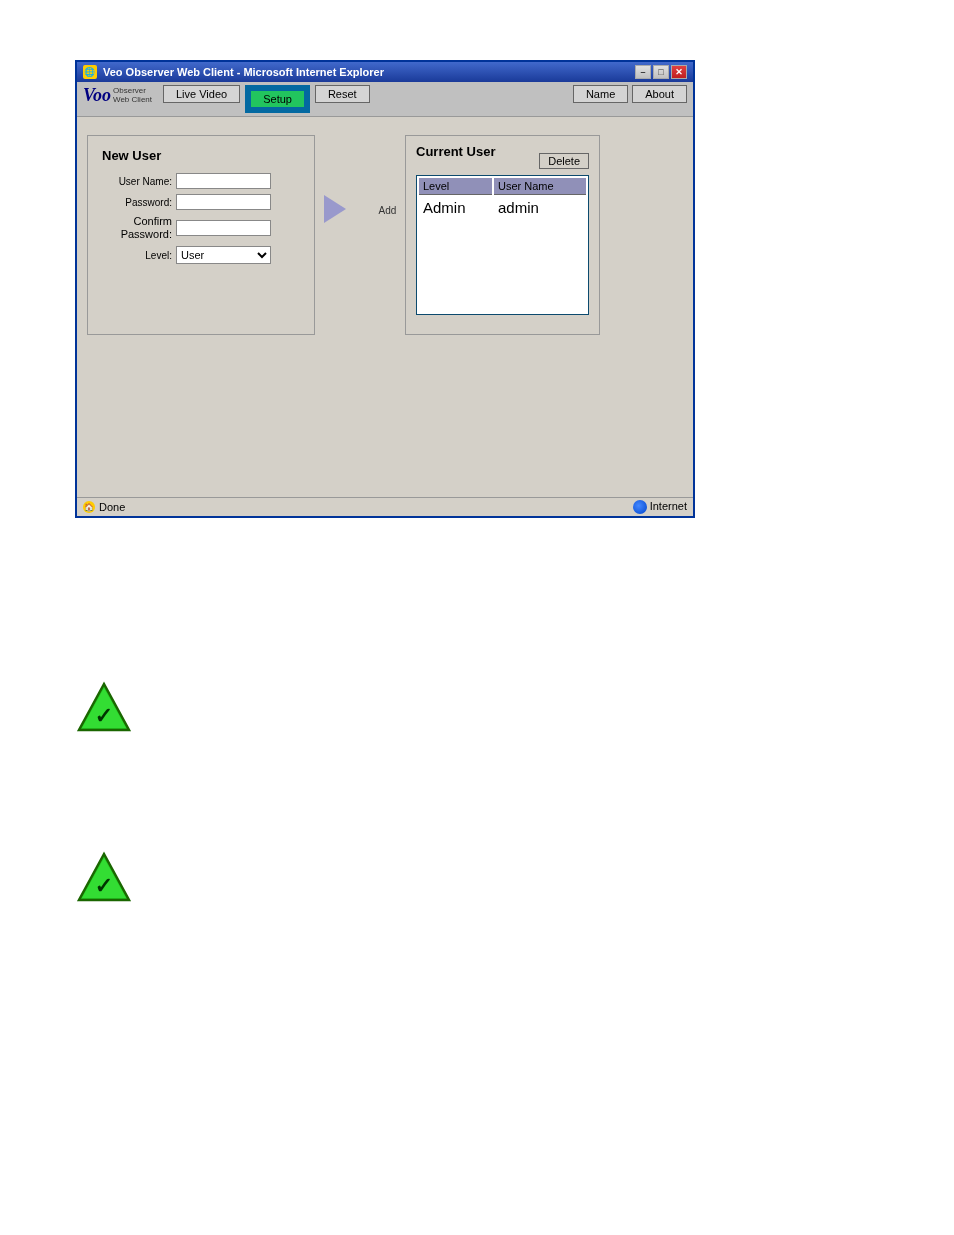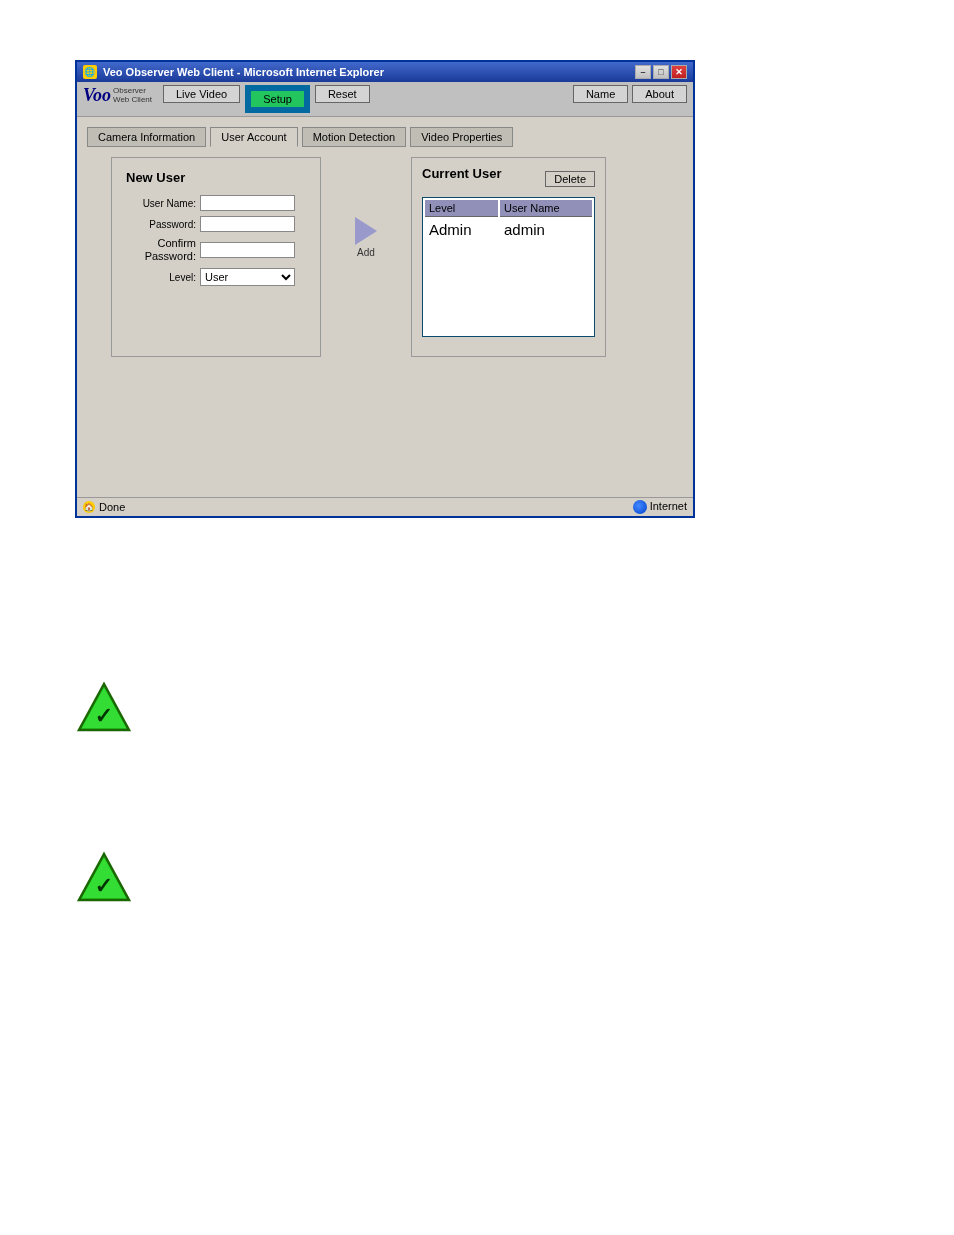--- a/index.html
+++ b/index.html
@@ -146,23 +146,22 @@
       gap: 20px;
       align-items: flex-start;
       margin-top: 8px;
     }
 
     
     .new-user-panel {
       background: #d4d0c8;
       border: 1px solid #999;
       padding: 12px 14px;
-      width: 210px;
+      width: 228px;
       min-height: 200px;
-      margin-left: 24px;
     }
     .panel-title {
       font-size: 13px;
       font-weight: bold;
       margin-bottom: 10px;
       color: #000;
     }
     .form-row {
       display: flex;
       align-items: center;
@@ -201,23 +200,23 @@
     .add-arrow-area {
       display: flex;
       flex-direction: column;
       align-items: center;
       justify-content: center;
       width: 50px;
       padding-top: 60px;
     }
     .arrow-btn {
       display: flex;
-      flex-direction: column;
       align-items: center;
       cursor: pointer;
+      gap: 33px;
     }
     .arrow-shape {
       width: 0;
       height: 0;
       border-top: 14px solid transparent;
       border-bottom: 14px solid transparent;
       border-left: 22px solid #9999cc;
     }
     .arrow-label {
       font-size: 10px;
@@ -228,21 +227,21 @@
     
     .current-user-panel {
       background: #d4d0c8;
       border: 1px solid #999;
       padding: 8px 10px;
       width: 195px;
       min-height: 200px;
     }
     .current-user-header {
       display: flex;
-      align-items: center;
+      align-items: flex-end;
       justify-content: space-between;
       margin-bottom: 6px;
     }
     .delete-btn {
       padding: 1px 8px;
       font-size: 11px;
       border: 1px solid #666;
       background: #d4d0c8;
       cursor: pointer;
     }
@@ -359,26 +358,20 @@
     <button class="toolbar-btn active">Setup</button>
     <button class="toolbar-btn">Reset</button>
     <div class="toolbar-right-group">
       <button class="toolbar-btn">Name</button>
       <button class="toolbar-btn">About</button>
     </div>
   </div>
 
   <div class="main-content">
 
-    <div class="tabs-row">
-      <button class="tab-btn">Camera Information</button>
-      <button class="tab-btn active">User Account</button>
-      <button class="tab-btn">Motion Detection</button>
-      <button class="tab-btn">Video Properties</button>
-    </div>
 
     <div class="panels-row">
 
       <div class="new-user-panel">
         <div class="panel-title">New User</div>
 
         <div class="form-row">
           <label class="form-label">User Name:</label>
           <input class="form-input" type="text" style="">
         </div>

